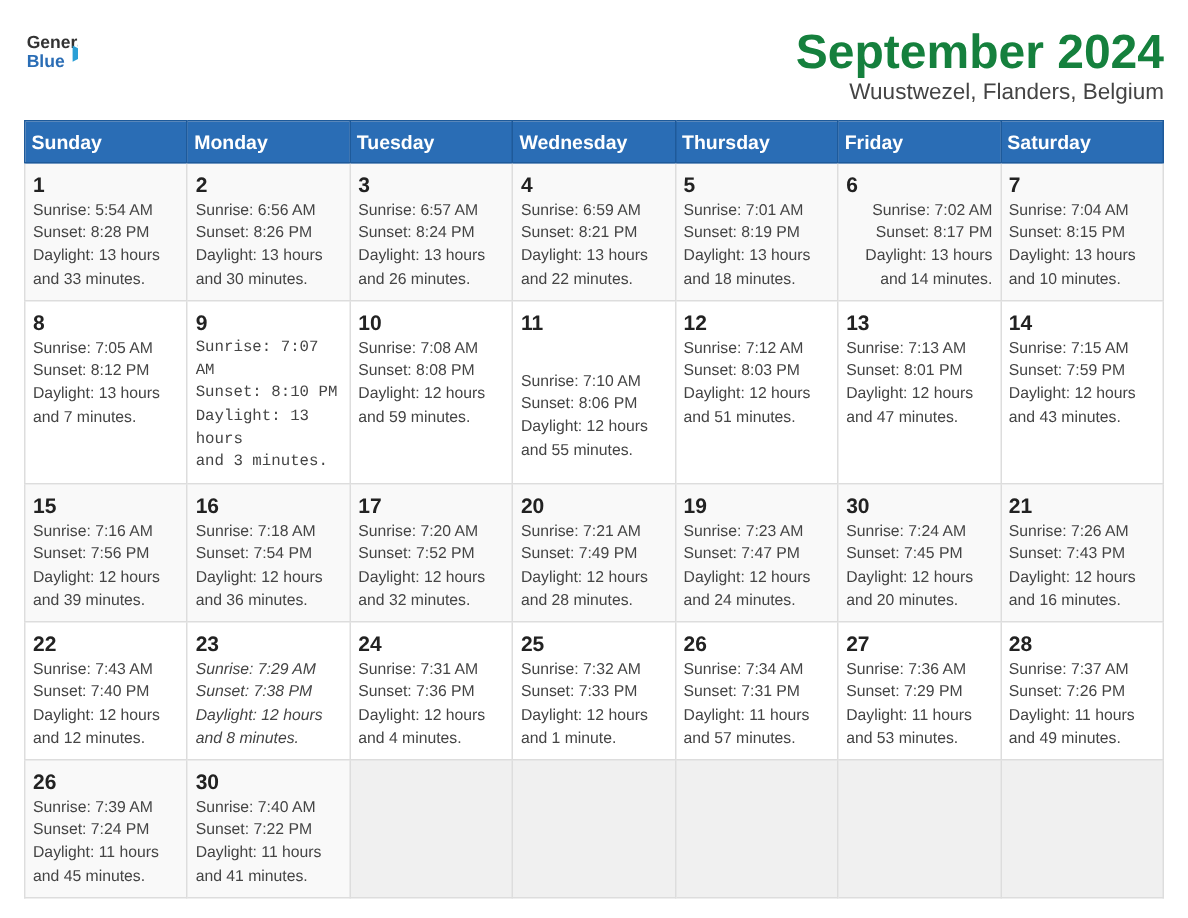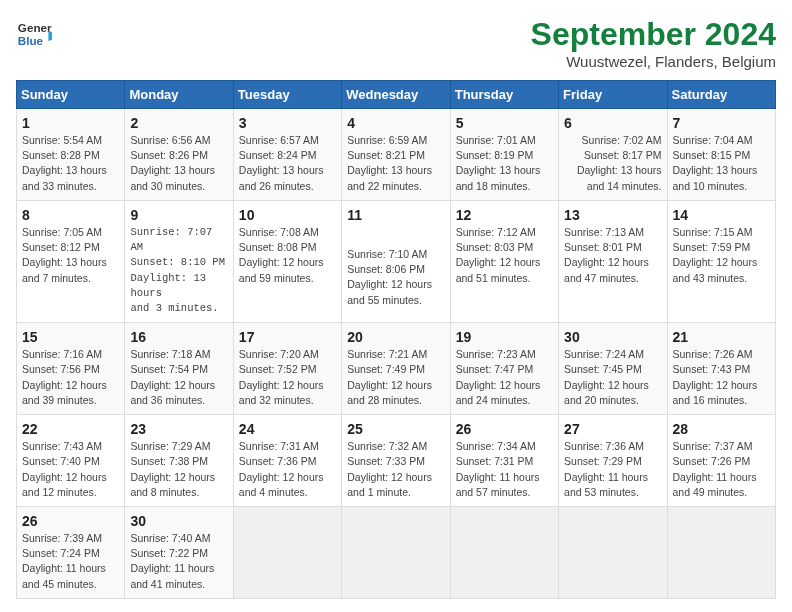--- a/index.html
+++ b/index.html
@@ -271,21 +271,21 @@
       <tr>
         <td>
           <span class="day-num">22</span>
           <div class="day-info" style="white-space: pre-line;">Sunrise: 7:43 AM
 Sunset: 7:40 PM
 Daylight: 12 hours
 and 12 minutes.</div>
         </td>
         <td>
           <span class="day-num">23</span>
-          <div class="day-info" style="white-space: pre-line;">Sunrise: 7:29 AM
+          <div class="day-info" style="white-space: pre-line; font-style: italic;">Sunrise: 7:29 AM
 Sunset: 7:38 PM
 Daylight: 12 hours
 and 8 minutes.</div>
         </td>
         <td>
           <span class="day-num">24</span>
           <div class="day-info" style="white-space: pre-line;">Sunrise: 7:31 AM
 Sunset: 7:36 PM
 Daylight: 12 hours
 and 4 minutes.</div>

